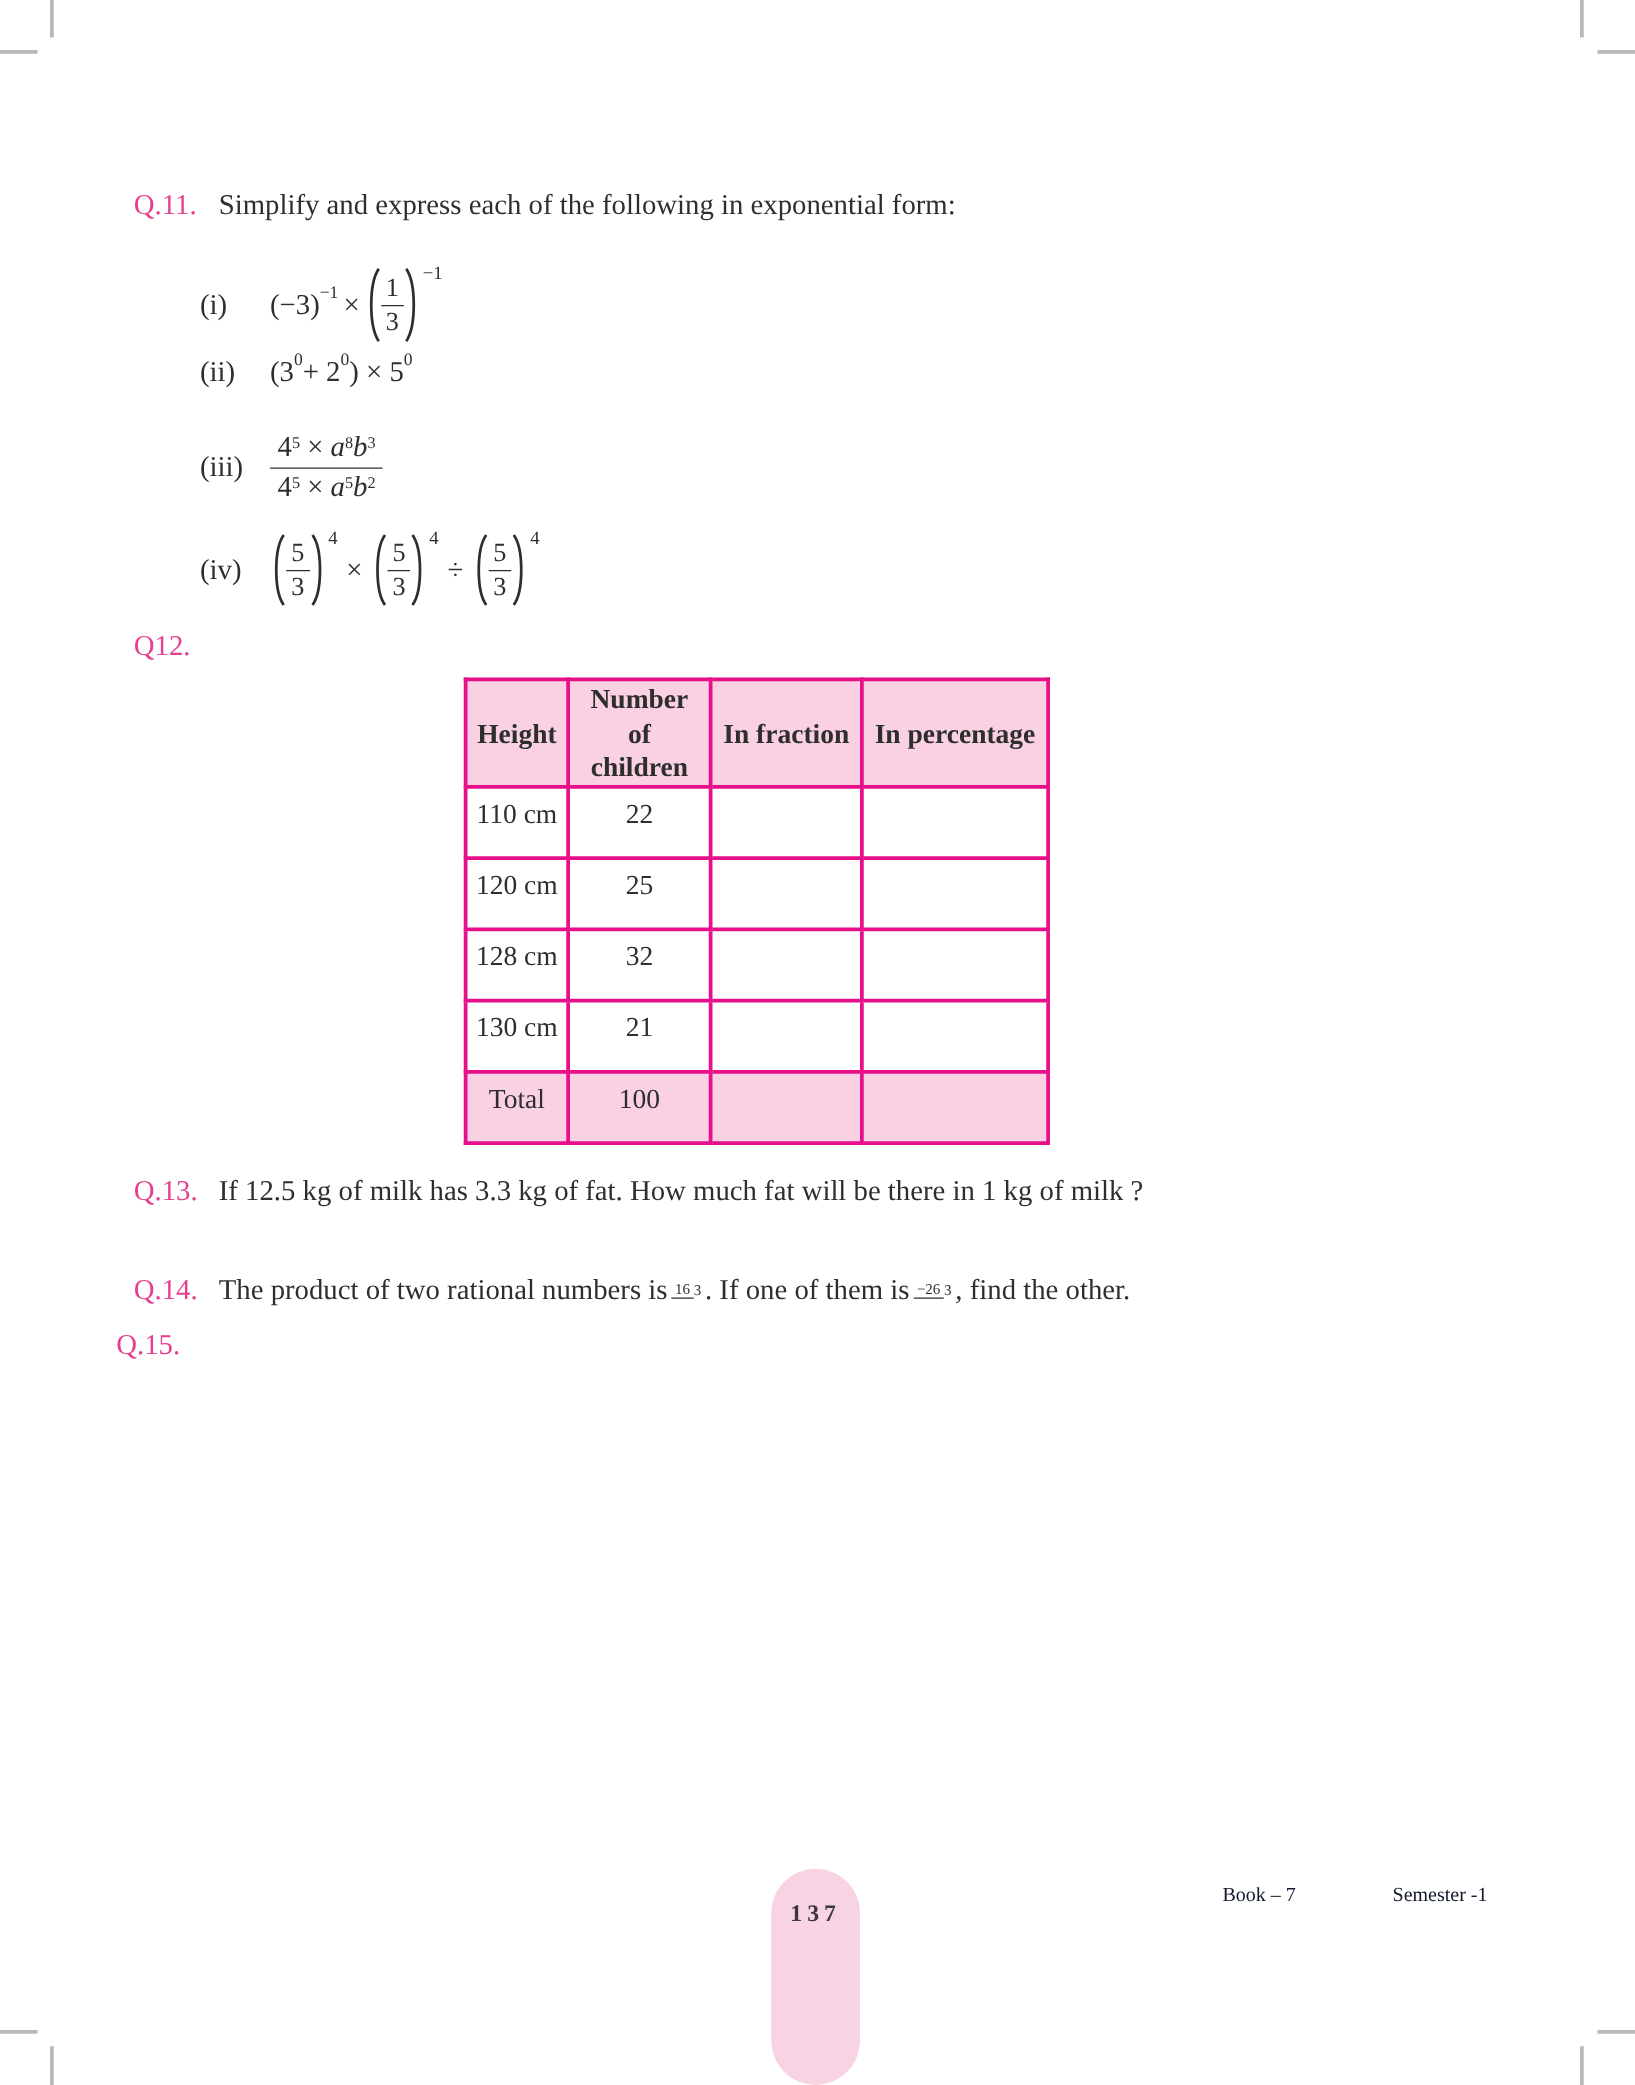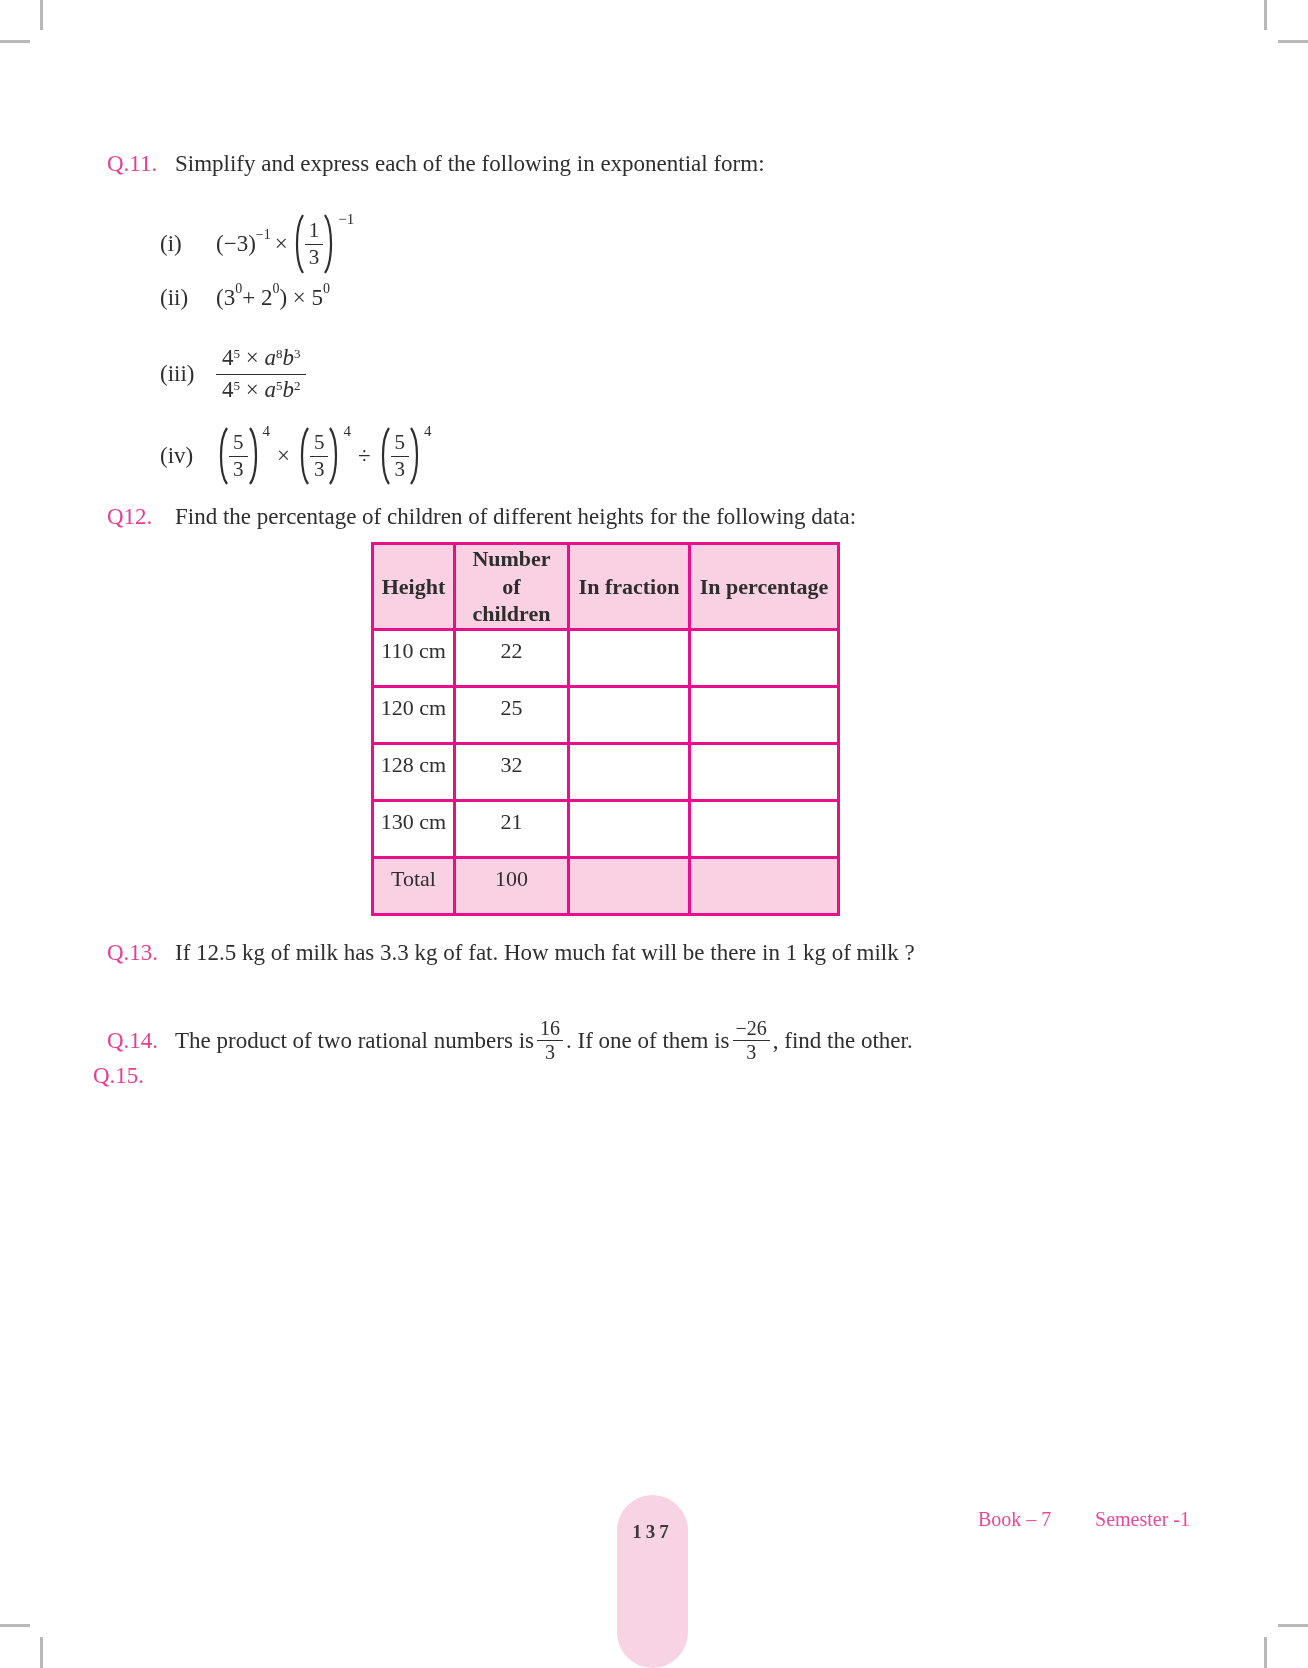--- a/index.html
+++ b/index.html
@@ -22,22 +22,22 @@
   .pexp{font-size:15px;position:relative;top:-25px;margin-left:2px;}
   .op{margin:0 7px;}
   .frac{display:inline-flex;flex-direction:column;align-items:center;vertical-align:middle;
         font-size:21px;line-height:1.12;text-align:center;}
   .frac .num{border-bottom:1.8px solid #2e2e2e;padding:0 4px 1px 4px;}
   .frac .den{padding-top:1px;}
   .frac-lg{display:inline-flex;flex-direction:column;align-items:center;font-size:23px;line-height:1.15;text-align:right;}
   .frac-lg .num{border-bottom:1.8px solid #2e2e2e;padding:0 6px 2px 6px;}
   .frac-lg .den{padding-top:2px;}
   .frac-lg .exp{font-size:13px;top:-7px;}
-  .frac-sm{display:inline-flex;flex-direction:column;align-items:center;vertical-align:middle;
-           font-size:20px;line-height:1.05;text-align:center;margin:0 3px;}
+  .frac-sm{display:inline-flex;flex-direction:row;align-items:center;vertical-align:middle;
+           font-size:12px;line-height:1.05;text-align:center;margin:0 3px;}
   .frac-sm .num{border-bottom:1.7px solid #2e2e2e;padding:0 3px 1px 3px;}
   .frac-sm .den{padding-top:1px;}
   .paren-svg{display:inline-block;vertical-align:middle;}
   .pgroup{display:inline-flex;align-items:center;}
   .ital{font-style:italic;}
   
   .data-table{position:absolute;left:371px;top:542px;border-collapse:collapse;
               font-size:22px;color:#2e2e2e;table-layout:fixed;}
   .data-table td,.data-table th{border:3px solid #e8108a;text-align:center;}
   .data-table th{background:#f9d1e3;font-weight:bold;height:80px;vertical-align:middle;line-height:1.25;padding:0 6px;}
@@ -46,21 +46,21 @@
   .col-height{width:82px;}
   .col-children{width:114px;}
   .col-fraction{width:121px;}
   .col-percentage{width:149px;}
   
   .page-capsule{position:absolute;left:617px;top:1495px;width:71px;height:173px;
                 background:#f8d3e4;border-radius:36px;text-align:center;}
   .page-capsule .pn{display:inline-block;margin-top:26px;font-size:19px;font-weight:600;
                     letter-spacing:4px;color:#3a3a3a;}
   .footer-right{position:absolute;top:1508px;left:978px;width:212px;display:flex;
-                justify-content:space-between;font-size:20px;color:#ec4899;}
+                justify-content:space-between;font-size:16px;color:#0f172a;}
   .q15-lines{display:flex;flex-direction:column;}
 </style>
 </head>
 <body>
 
 <div class="page">
 
   <div class="crop" style="left:40px;top:0;width:3px;height:30px;"></div>
   <div class="crop" style="left:0;top:40px;width:30px;height:3px;"></div>
   <div class="crop" style="left:1264px;top:0;width:3px;height:30px;"></div>
@@ -167,21 +167,20 @@
         <svg class="paren-svg" width="13" height="60" viewBox="0 0 13 60">
             <path d="M2 2 C 10 13, 10 47, 2 58" stroke="#2e2e2e" stroke-width="2.2" fill="none"></path>
           </svg>
         <span class="pexp">4</span>
       </span>
     </span>
   </div>
 
   <div class="q-row" style="left:107px;top:503px;width:1060px;">
     <span class="q-label">Q12.</span>
-    <span class="q-text">Find the percentage of children of different heights for the following data:</span>
   </div>
 
   <table class="data-table">
     <colgroup>
       <col class="col-height">
         <col class="col-children">
         <col class="col-fraction">
         <col class="col-percentage">
     </colgroup>
     <thead>

